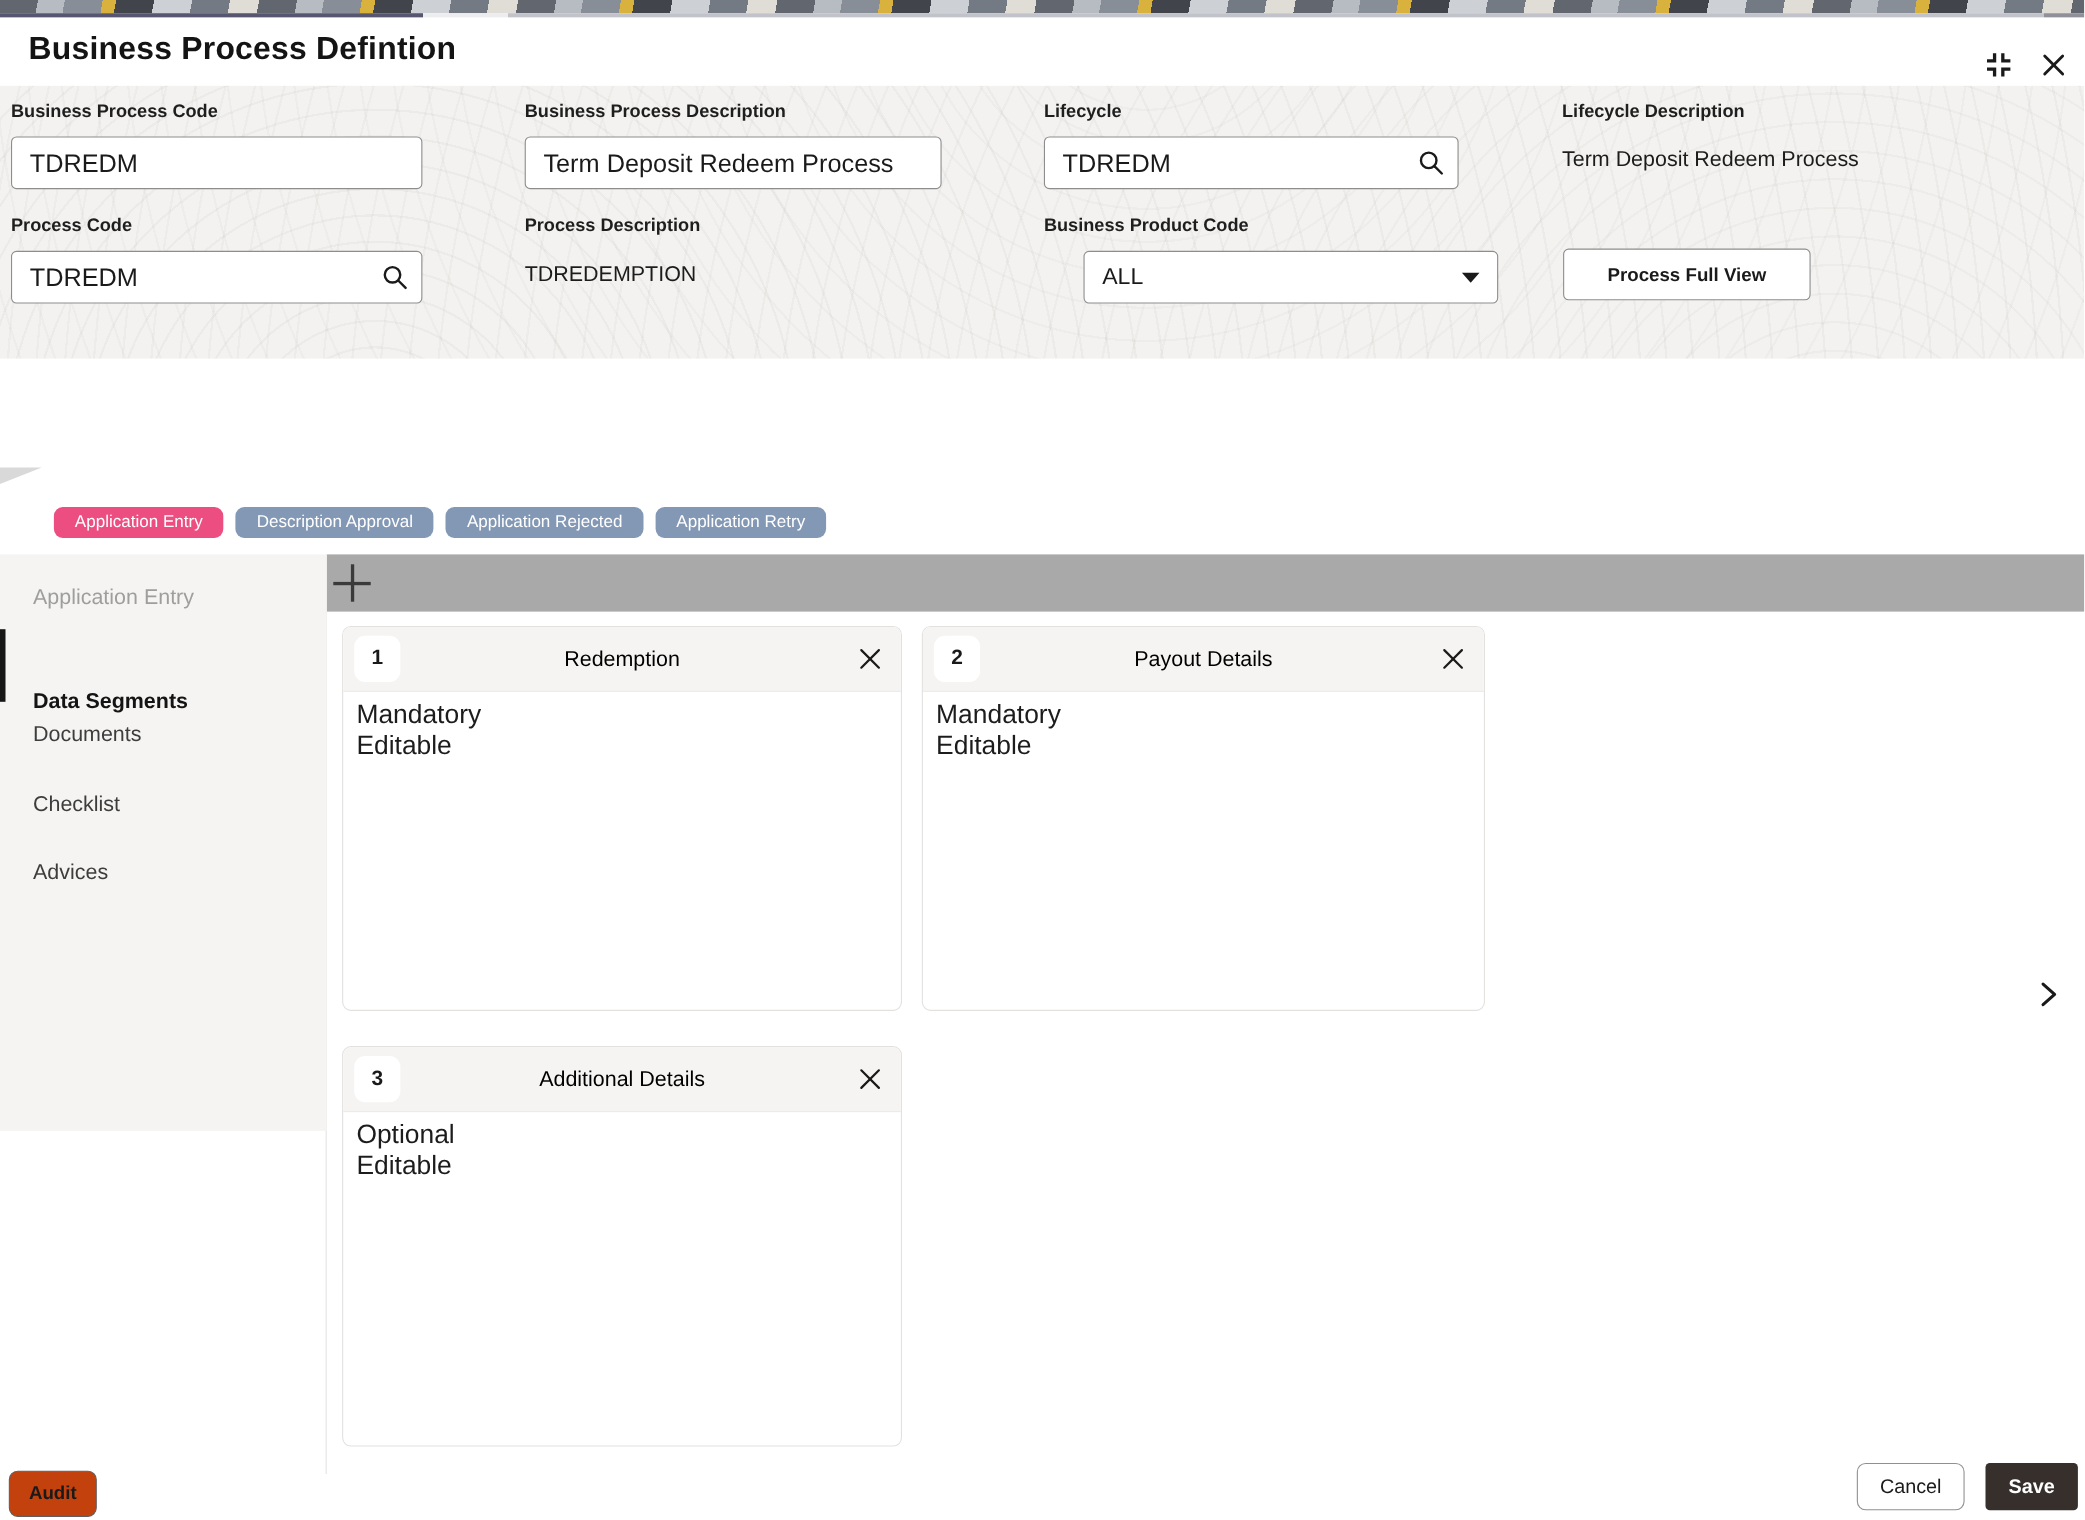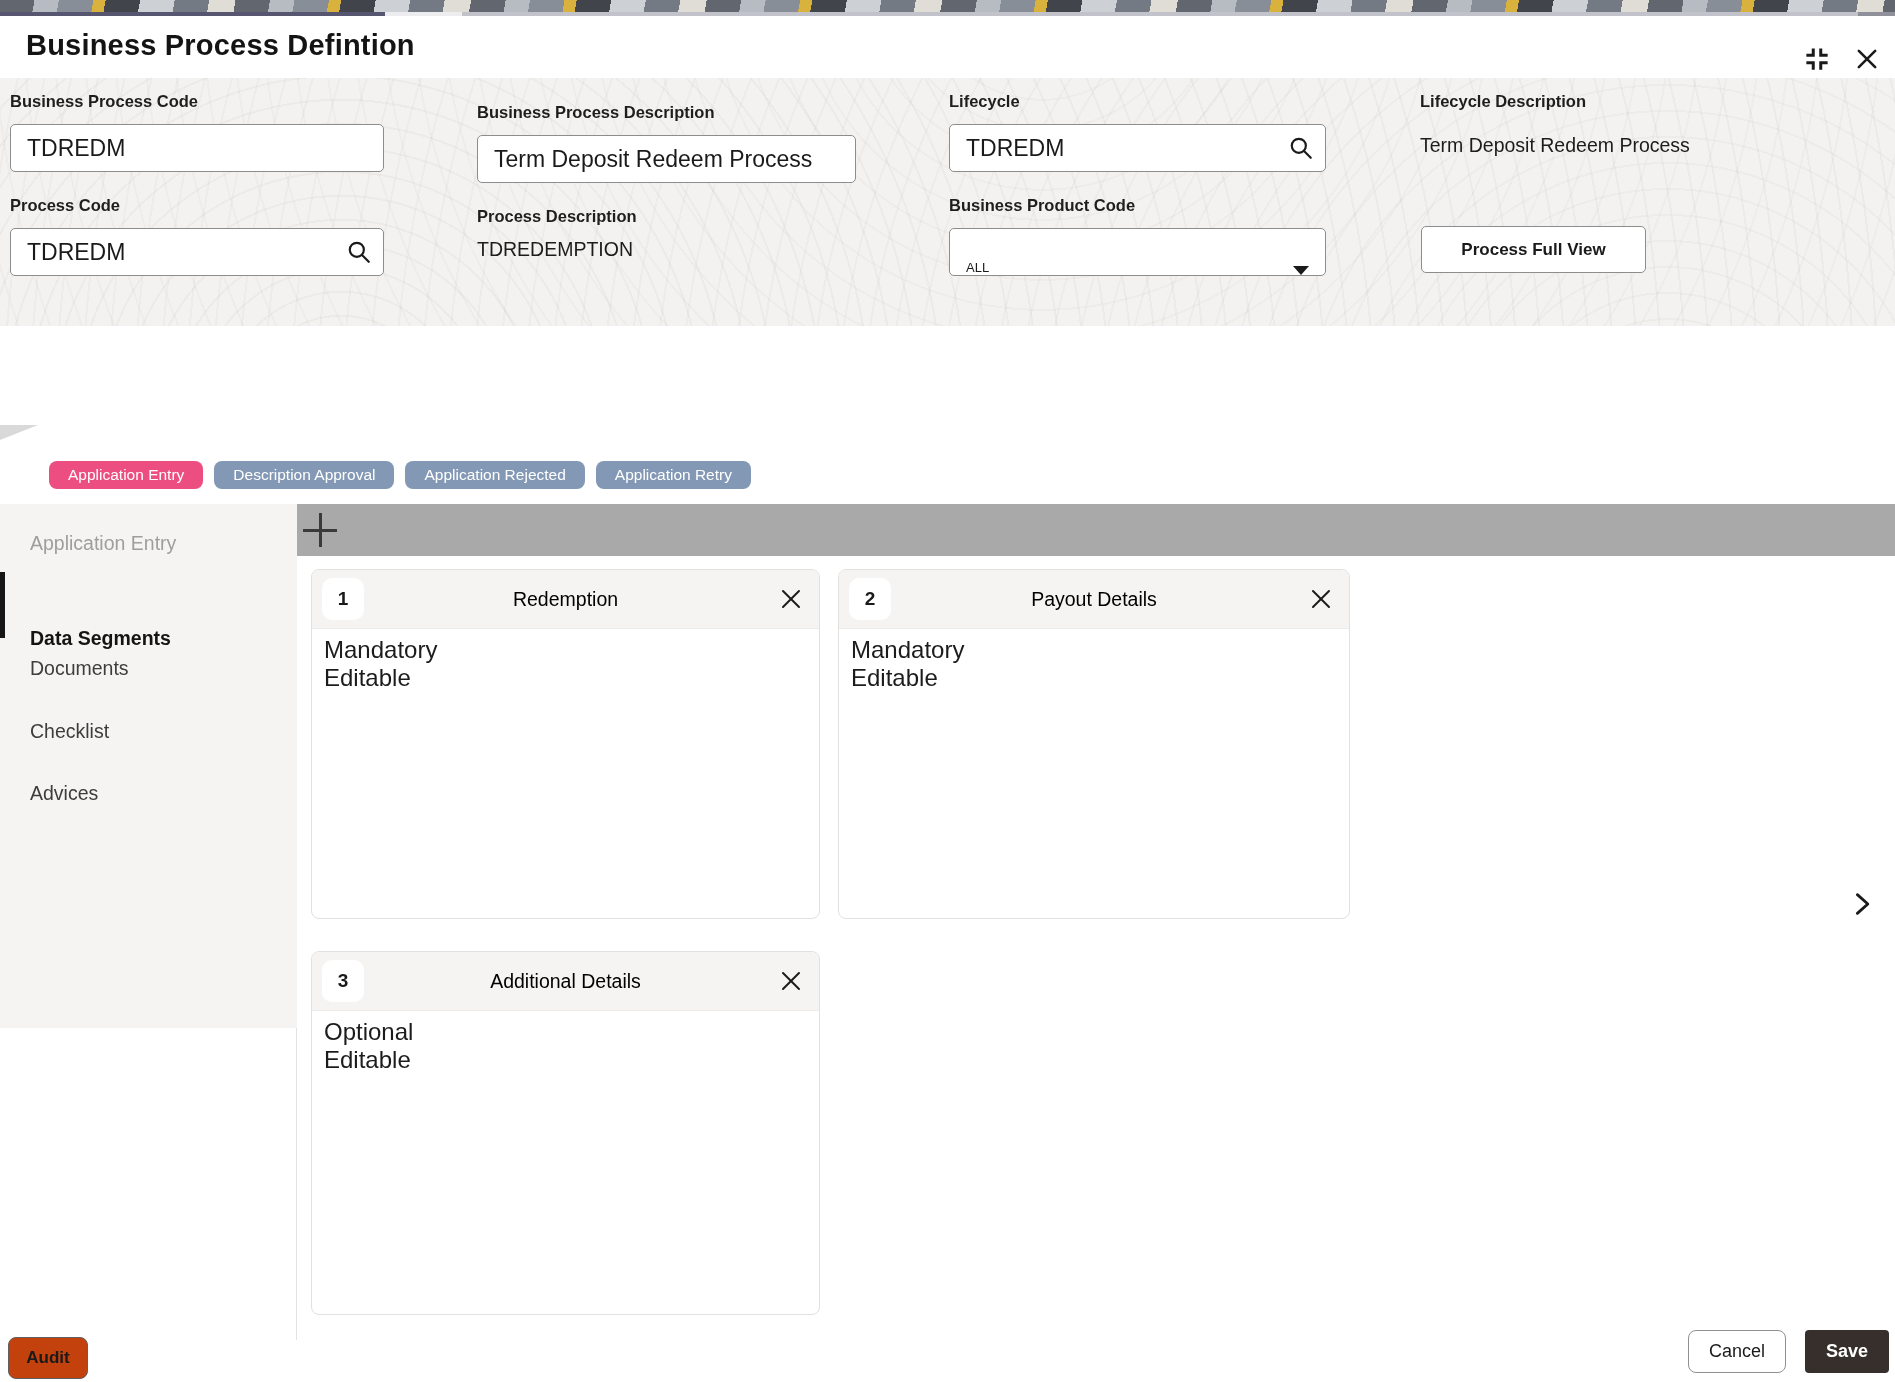--- a/index.html
+++ b/index.html
@@ -35,39 +35,39 @@
   .form-band {
     position:absolute; left:0; top:78px; width:1895px; height:248px;
     background-color:#f3f2f0;
     background-image:
       repeating-radial-gradient(circle at 18% 135%, rgba(110,100,90,0.05) 0 2px, transparent 2px 24px),
       repeating-radial-gradient(circle at 55% -40%,  rgba(110,100,90,0.04) 0 2px, transparent 2px 30px),
       repeating-radial-gradient(circle at 88% 150%, rgba(110,100,90,0.045) 0 2px, transparent 2px 26px);
   }
   .f-label { position:absolute; font-size:16.5px; font-weight:600; color:#1e1e1e; }
   .lr1 { top:14px; } .lr2 { top:118px; }
-  .c1 { left:10px; } .c2 { left:477px;margin-top:11px; } .c3 { left:949px; } .c4 { left:1420px; }
+  .c1 { left:10px; } .c2 { left:477px; } .c3 { left:949px; } .c4 { left:1420px; }
 
   .field-wrap { position:absolute; height:48px; }
   .fr1 { top:46px; } .fr2 { top:150px; }
   .w1 { width:374px; } .w2 { width:379px; } .w3 { width:377px; }
   .tb {
     width:100%; height:48px; border:1px solid #8d8d8d; border-radius:5px;
     background:#fff; font-size:23px; color:#1a1a1a; padding:0 16px;
     font-family:"Liberation Sans", sans-serif; outline:none;
   }
   .tb.with-icon { padding-right:52px; }
   .field-icon { position:absolute; right:12px; top:11px; width:26px; height:26px; pointer-events:auto; cursor:pointer; }
 
   .static-value { position:absolute; font-size:19.5px; color:#1c1c1c; }
 
   .select-box {
     position:absolute; height:48px; border:1px solid #8d8d8d; border-radius:5px; background:#fff;
-    display:flex; align-items:flex-end; justify-content:space-between;
-    padding:0 16px; font-size:13px; cursor:pointer;
+    display:flex; align-items:center; justify-content:space-between;
+    padding:0 16px; font-size:21px; cursor:pointer;margin-left:36px;
   }
   .select-caret { width:0; height:0; border-left:8px solid transparent; border-right:8px solid transparent; border-top:9px solid #1a1a1a; }
 
   .pfv-btn {
     position:absolute; left:1421px; top:148px; width:225px; height:47px;
     background:#fff; border:1px solid #8d8d8d; border-radius:5px;
     font-size:17px; font-weight:600; color:#1a1a1a;
     display:flex; align-items:center; justify-content:center; cursor:pointer;
     font-family:"Liberation Sans", sans-serif;
   }

